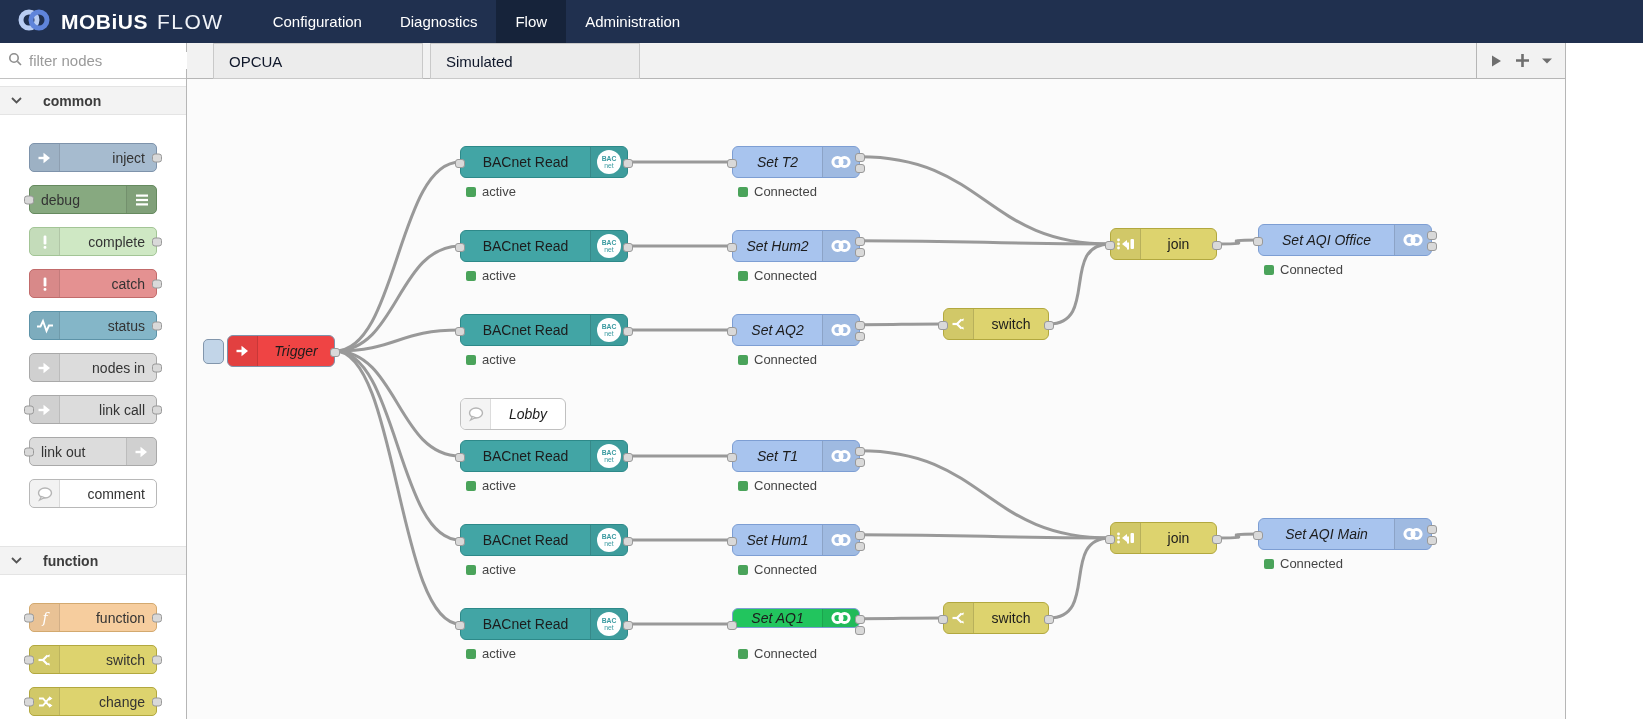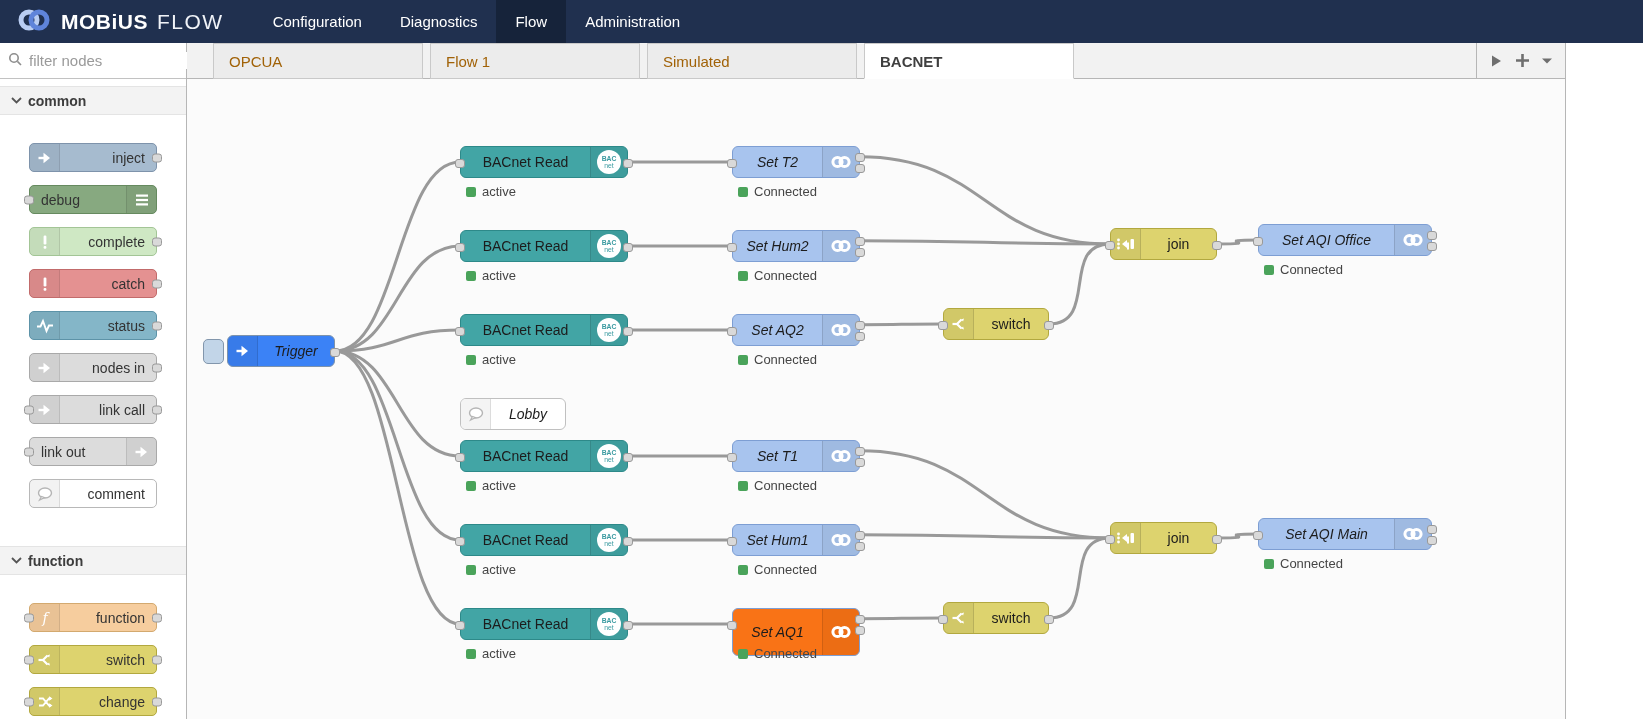--- a/index.html
+++ b/index.html
@@ -23,42 +23,42 @@
 
   
   .filter-box { height:36px; border-bottom:1px solid #c2c2c2; display:flex; align-items:center; gap:7px; padding:0 8px; background:#fff; }
   .filter-box input { border:none; outline:none; flex:1; font-size:15px; color:#444;
     font-family:"Liberation Sans", sans-serif; }
   .filter-box input::placeholder { color:#9a9a9a; }
 
   
   .palette { flex:1; overflow:hidden; background:#fff; position:relative; }
   .psection-header { height:29px; background:#f3f3f3; border-top:1px solid #e4e4e4; border-bottom:1px solid #e4e4e4;
-    display:flex; align-items:center; gap:6px; padding-left:11px; }
+    display:flex; align-items:center; gap:21px; padding-left:11px; }
   .psection:first-child .psection-header { margin-top:7px; }
   .psection + .psection .psection-header { margin-top:13px; }
   .psection-label { font-size:14px; font-weight:bold; color:#3d3d3d; }
   .pnodes { padding:28px 0 12px 0; }
   .pnode { position:relative; width:128px; height:29px; margin:0 auto 13px auto;
     border:1px solid; border-radius:5px; display:flex; align-items:center; cursor:grab; }
   .picon { width:30px; align-self:stretch; display:flex; align-items:center; justify-content:center; }
   .picon.side-left  { border-right:1px solid rgba(0,0,0,.10); background:rgba(0,0,0,.05); border-radius:4px 0 0 4px; }
   .picon.side-right { border-left:1px solid rgba(0,0,0,.10); background:rgba(0,0,0,.05); border-radius:0 4px 4px 0; order:3; }
   .plabel { flex:1; font-size:14px; color:#333; padding:0 11px; }
   .plabel.align-right { text-align:right; }
   .plabel.align-left { text-align:left; }
   .pport { position:absolute; width:10px; height:9px; background:#d9d9d9; border:1px solid #999;
     border-radius:3px; top:50%; transform:translateY(-50%); }
   .pport.p-left { left:-6px; } .pport.p-right { right:-6px; }
 
   
   .tabstrip { height:36px; background:#f2f2f2; border-bottom:1px solid #b6b6b6; display:flex; }
   .tabs { flex:1; display:flex; gap:7px; padding-left:26px; }
   .tab { width:210px; height:36px; background:#ececec; border:1px solid #c9c9c9;
-    font-size:15px; color:#a16207; display:flex; align-items:center; padding-left:15px; cursor:pointer; }
+    font-size:15px; color:#0f172a; display:flex; align-items:center; padding-left:15px; cursor:pointer; }
   .tab.active { background:#fff; color:#3f3f3f; font-weight:bold; border-bottom-color:#fff; position:relative; z-index:2; }
   .tab-actions { width:89px; border-left:1px solid #b6b6b6; display:flex; align-items:center;
     justify-content:space-evenly; }
   .tab-actions .tbtn { cursor:pointer; display:flex; align-items:center; }
 
   
   .canvas { flex:1; position:relative; background:#fbfbfb; overflow:hidden; }
   .wires { position:absolute; inset:0; }
   .wires path { stroke:#999; stroke-width:3; fill:none; stroke-linecap:round; }
   .cnode { position:absolute; border:1px solid; border-radius:6px; display:flex; align-items:center; font-size:14px; }
@@ -287,23 +287,21 @@
             </div>
           </div>
         </div>
       </div>
   </div>
 
   <div class="center-col">
     <div class="tabstrip">
       <div class="tabs">
           <div class="tab">OPCUA</div>
-          <div class="tab">Flow 1</div>
           <div class="tab">Simulated</div>
-          <div class="tab active">BACNET</div>
         </div>
       <div class="tab-actions">
           <span class="tbtn">
             <span style="display: flex; align-items: center; justify-content: center;">
               <svg width="14" height="14" viewBox="0 0 14 14">
                 <path d="M3 1.5 12 7 3 12.5z" fill="#6f6f6f"></path>
               </svg>
             </span>
           </span>
           <span class="tbtn">
@@ -340,21 +338,21 @@
           <path d="M 673 161.66666666666666 C 798 161.66666666666666 798 165 923 165" stroke="#999999"></path>
           <path d="M 673 245.66666666666666 C 723 245.66666666666666 706 245 756 245" stroke="#999999"></path>
           <path d="M 862 245 C 912 245 873 165 923 165" stroke="#999999"></path>
           <path d="M 1030 165 C 1080 165 1021 161 1071 161" stroke="#999999"></path>
           <path d="M 673 371.6666666666667 C 798 371.6666666666667 798 459 923 459" stroke="#999999"></path>
           <path d="M 673 455.6666666666667 C 798 455.6666666666667 798 459 923 459" stroke="#999999"></path>
           <path d="M 673 539.6666666666666 C 723 539.6666666666666 706 539 756 539" stroke="#999999"></path>
           <path d="M 862 539 C 912 539 873 459 923 459" stroke="#999999"></path>
           <path d="M 1030 459 C 1080 459 1021 455 1071 455" stroke="#999999"></path>
         </svg>
-    <div class="cnode" style="left: 40px; top: 256px; width: 108px; height: 32px; background: #3b82f6; border-color: rgb(126, 147, 171);">
+    <div class="cnode" style="left: 40px; top: 256px; width: 108px; height: 32px; background: #ef4444; border-color: rgb(126, 147, 171);">
           <span class="inject-btn"></span>
           <span class="cicon side-left">
             <span style="display: flex; align-items: center; justify-content: center;">
               <svg width="16" height="16" viewBox="0 0 16 16">
                 <path d="M1.5 8h7" stroke="#fff" stroke-width="2.4"></path>
                 <path d="M6.5 2.8 13 8l-6.5 5.2z" fill="#fff"></path>
               </svg>
             </span>
           </span>
           <span class="clabel italic">Trigger</span>
@@ -551,21 +549,21 @@
             </span>
           </span>
           <span class="cport" style="left: -6px; top: 11.5px;"></span>
           <span class="cport" style="right: -6px; top: 6.16667px;"></span>
           <span class="cport" style="right: -6px; top: 16.8333px;"></span>
           <span class="cstatus">
             <span class="dot" style="background: rgb(74, 163, 90);"></span>
             <span>Connected</span>
           </span>
         </div>
-        <div class="cnode" style="left: 545px; top: 529px; width: 128px; height: 48px; background: #f97316; border-color: rgb(125, 158, 211);">
+        <div class="cnode" style="left: 545px; top: 529px; width: 128px; height: 20px; background: #22c55e; border-color: rgb(125, 158, 211);">
           <span class="clabel italic">Set AQ1</span>
           <span class="cicon side-right">
             <span style="display: flex; align-items: center; justify-content: center;">
               <svg width="22" height="16" viewBox="0 0 22 16">
                 <circle cx="7.5" cy="8" r="4.6" fill="none" stroke="#fff" stroke-width="3"></circle>
                 <circle cx="14.5" cy="8" r="4.6" fill="none" stroke="#fff" stroke-width="3"></circle>
               </svg>
             </span>
           </span>
           <span class="cport" style="left: -6px; top: 11.5px;"></span>

